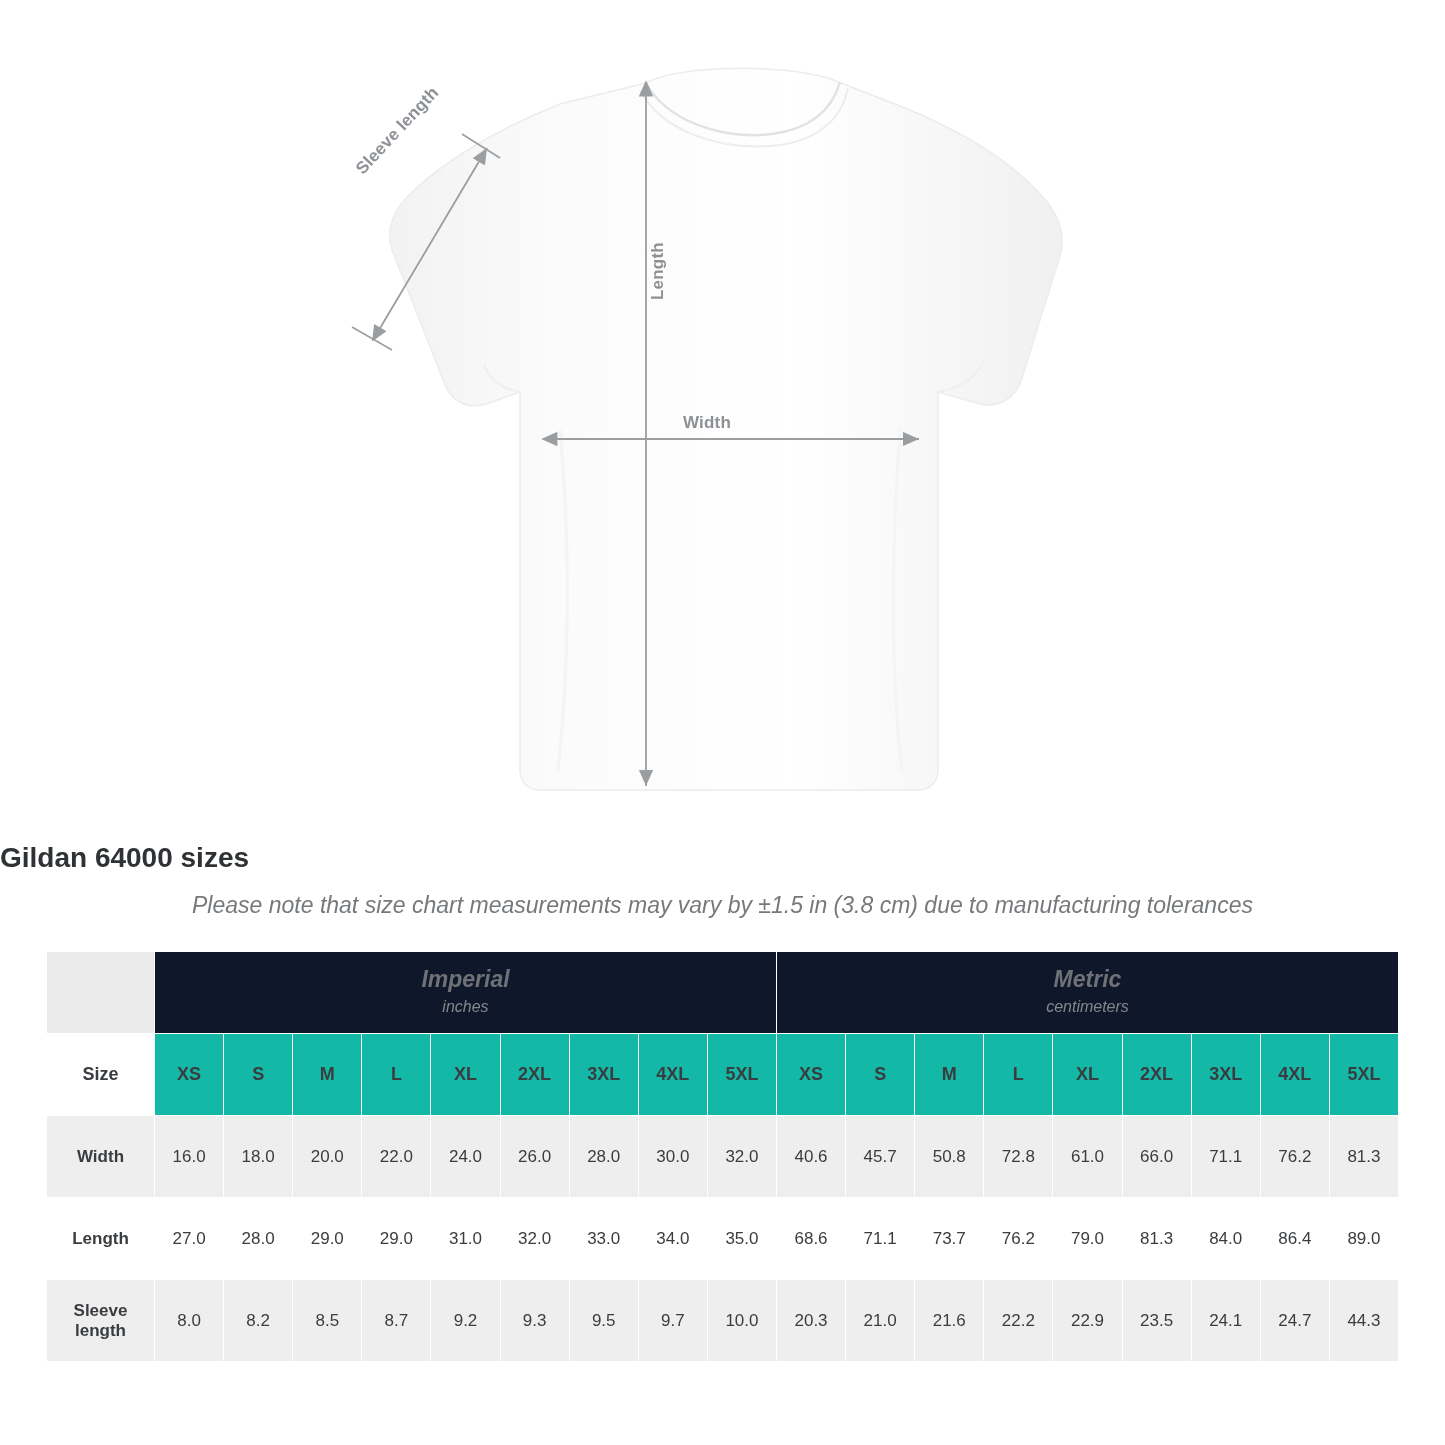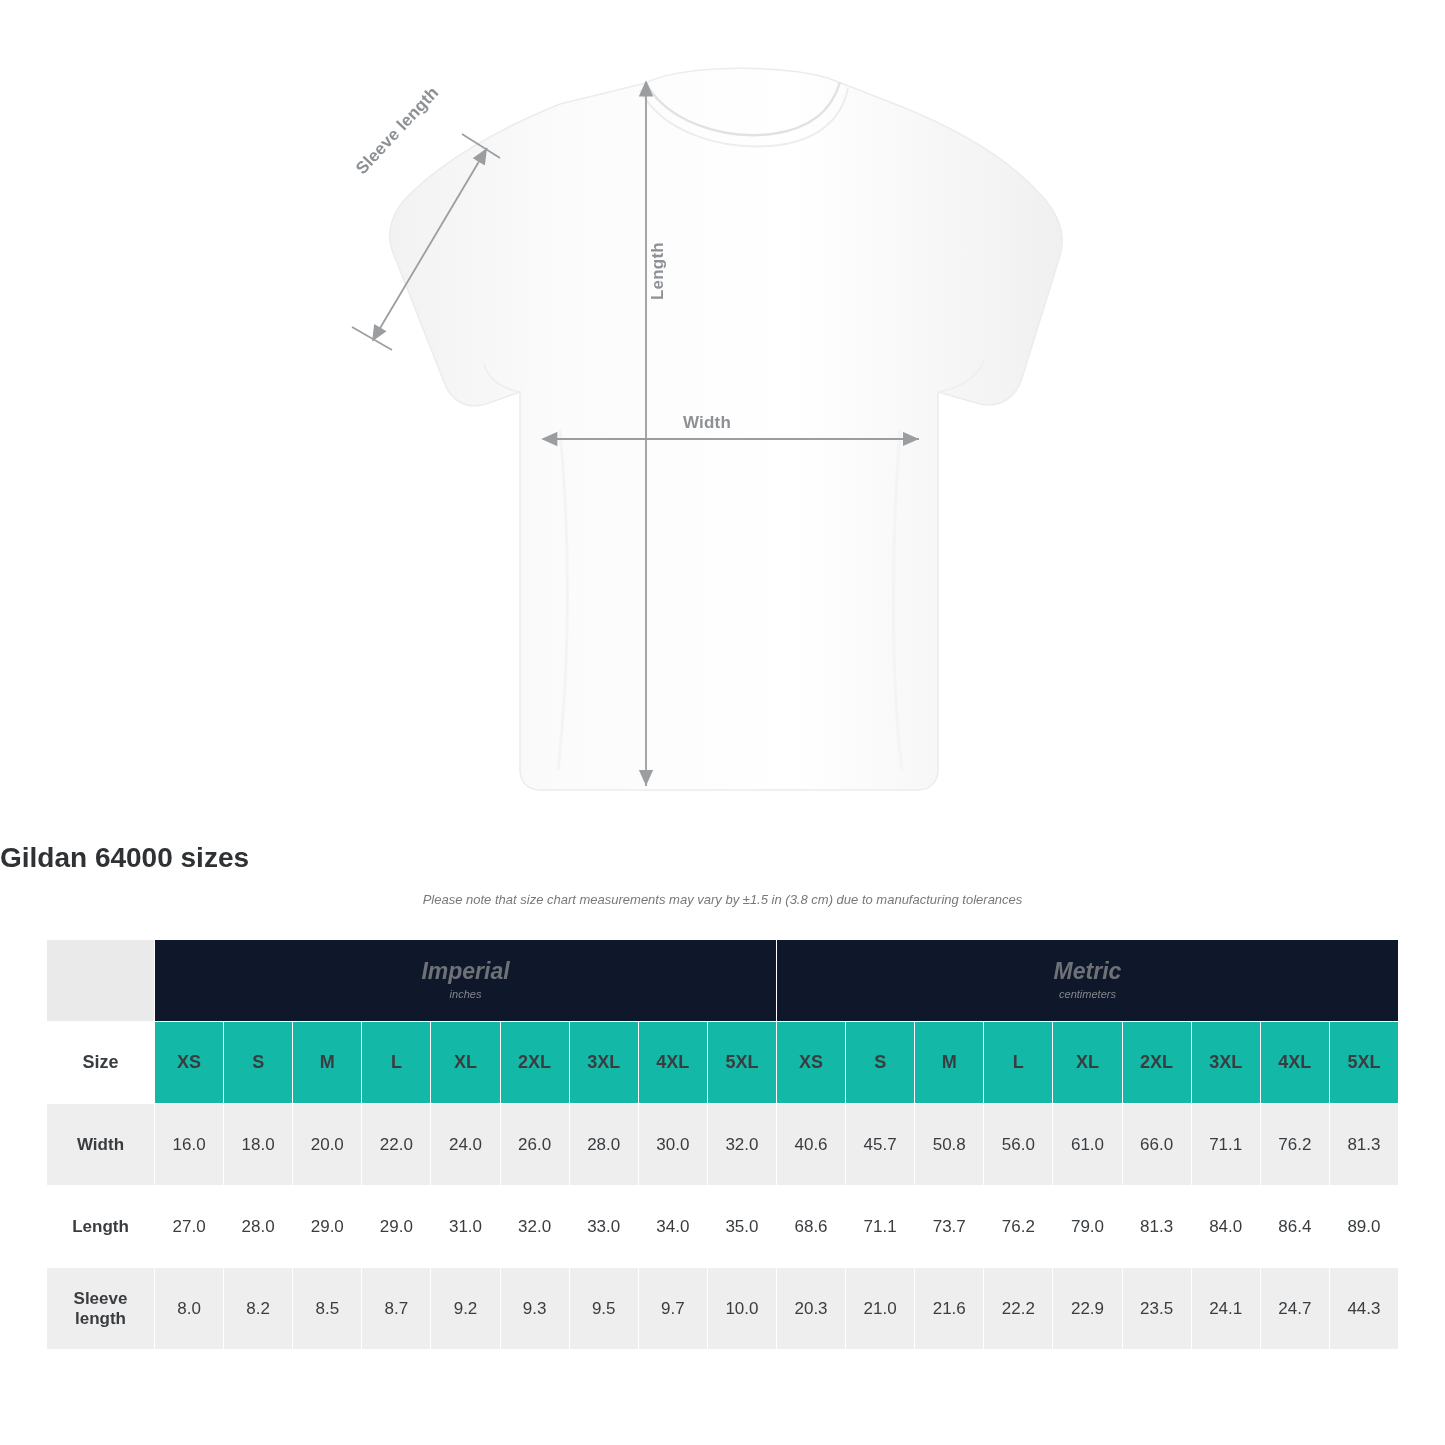--- a/index.html
+++ b/index.html
@@ -56,21 +56,21 @@
 
   
   .title {
     font-size: 28px;
     font-weight: bold;
     color: #2f3234;
     margin-top: 22px;
   }
   .subtitle {
     text-align: center;
-    font-size: 13px;
+    font-size: 23px;
     font-style: italic;
     color: #76797c;
     margin-top: 18px;
   }
 
   
   .table-wrap {
     margin: 32px 46px 0 46px;
   }
   table.size-chart {
@@ -93,21 +93,21 @@
   }
   .unit-head .unit-name {
     font-size: 23px;
     font-style: italic;
     font-weight: bold;
     color: #6e7276;
     display: block;
     line-height: 1.25;
   }
   .unit-head .unit-sub {
-    font-size: 11px;
+    font-size: 16px;
     font-style: italic;
     color: #83878b;
     display: block;
     line-height: 1.6;
   }
   .corner-cell { background: #eaeaea; }
 
   tr.row-head td { background: #14b8a6; font-weight: bold; font-size: 18px; color: #3a3d40; }
   tr.row-head td.rowlabel { background: #ffffff; margin-top: 32px; }
   tr.row-alt td { background: #eeeeee; }
@@ -251,21 +251,21 @@
             <td>20.0</td>
             <td>22.0</td>
             <td>24.0</td>
             <td>26.0</td>
             <td>28.0</td>
             <td>30.0</td>
             <td>32.0</td>
             <td>40.6</td>
             <td>45.7</td>
             <td>50.8</td>
-            <td>56.0</td>
+            <td>72.8</td>
             <td>61.0</td>
             <td>66.0</td>
             <td>71.1</td>
             <td>76.2</td>
             <td>81.3</td>
           </tr>
         <tr class="row-plain" id="row-1">
             <td class="rowlabel">Length</td>
             <td>27.0</td>
             <td>28.0</td>

